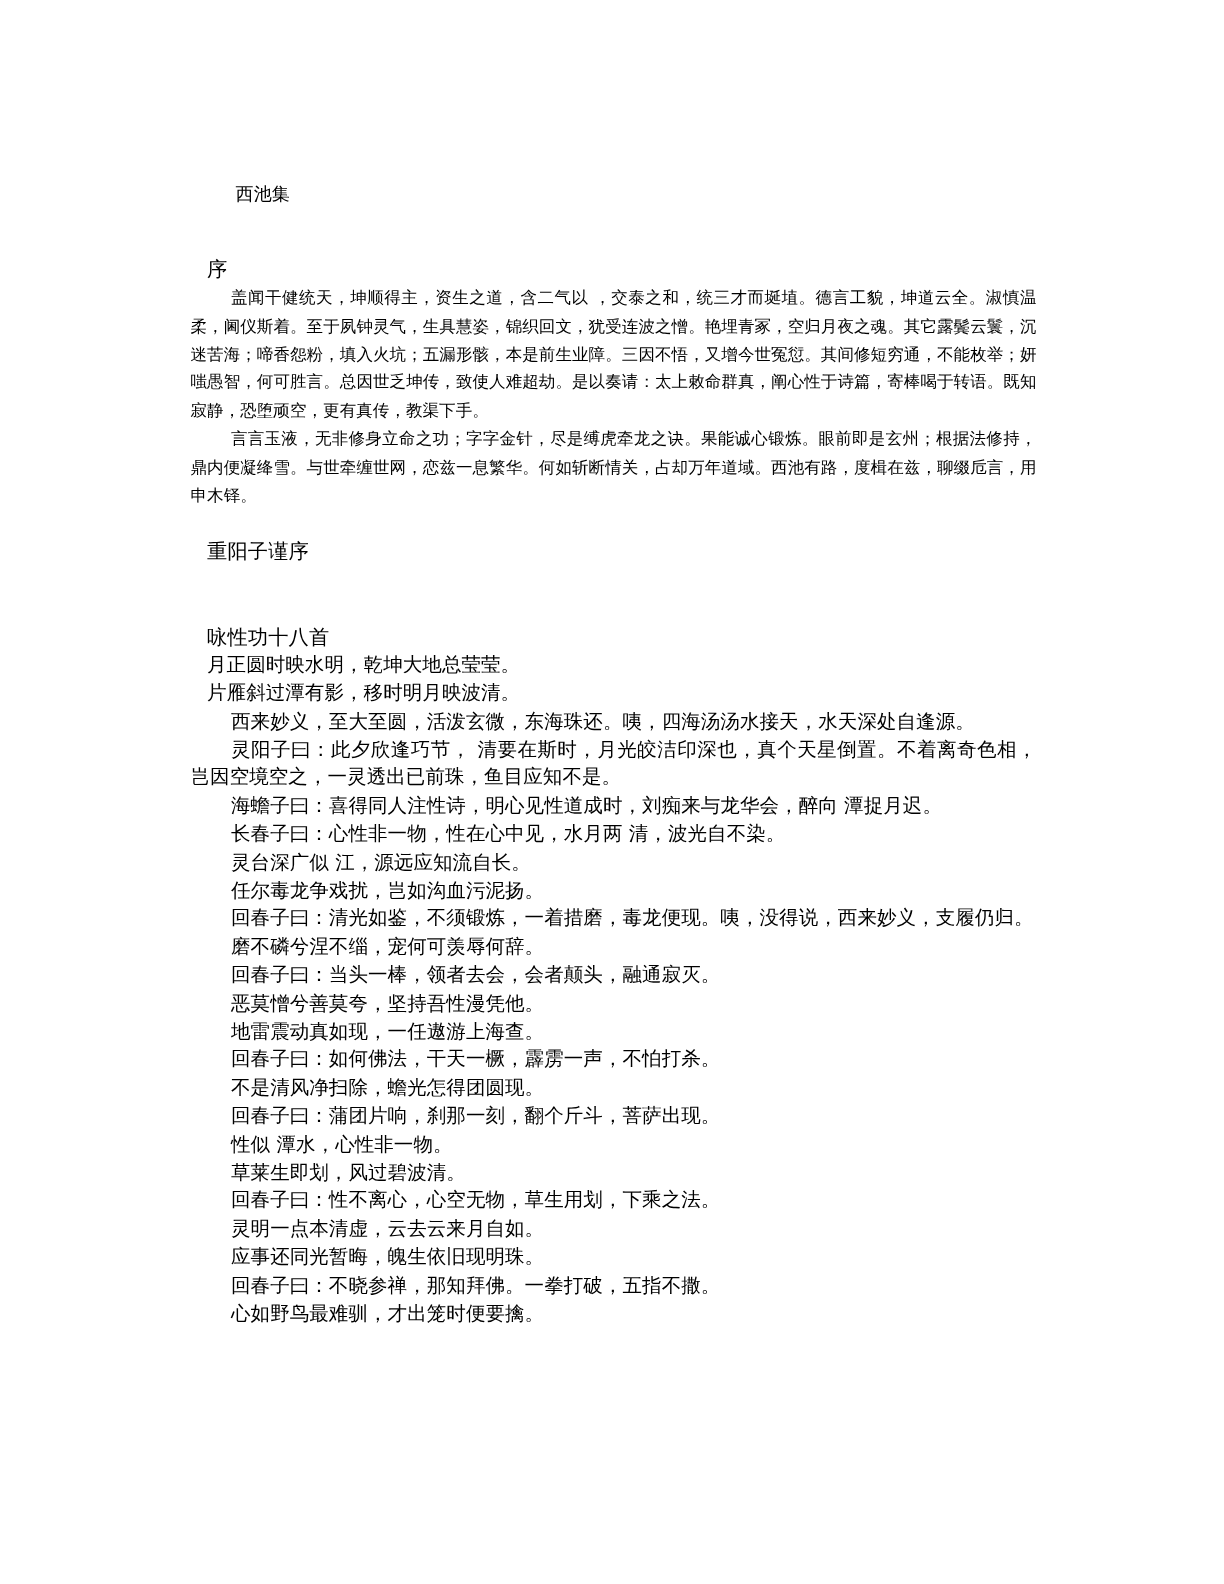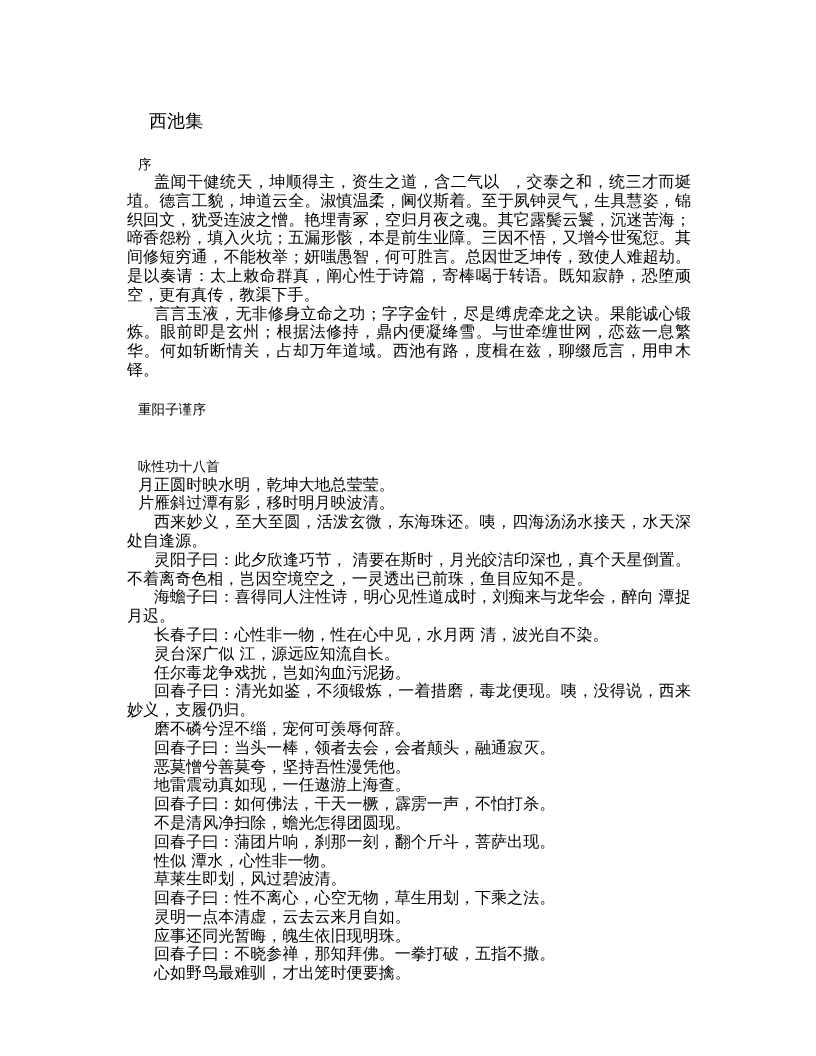--- a/index.html
+++ b/index.html
@@ -21,53 +21,51 @@
     overflow: hidden;
     box-sizing: border-box;
   }
   .content {
     position: absolute;
     left: 127px;
     top: 112px;
     width: 564px;
   }
   .doc-title {
-    font-size: 18px;
+    font-size: 12px;
     line-height: 19px;
     text-indent: 22px;
-    margin: 0;
+    margin: 8px;
     letter-spacing: 0.1px;
-    font-family: Liberation Serif, serif;
   }
   .section-head {
     font-size: 13.5px;
     line-height: 19px;
     text-indent: 11px;
     margin: 0;
     letter-spacing: 0.1px;
   }
   .para {
-    font-size: 16px;
+    font-size: 11px;
     line-height: 18.8px;
     text-indent: 27px;
     margin: 0;
     text-align: justify;
     text-justify: inter-ideograph;
     letter-spacing: 0.05px;
-    font-family: Liberation Mono, monospace;
   }
   .verse-head {
     font-size: 13.5px;
     line-height: 18.8px;
     text-indent: 11px;
     margin: 0;
     letter-spacing: 0.1px;
   }
   .verse-line {
-    font-size: 16px;
+    font-size: 13px;
     line-height: 18.8px;
     text-indent: 11px;
     margin: 0;
     letter-spacing: 0.05px;
   }
   .verse-line.indented {
     text-indent: 27px;
     text-align: justify;
     text-justify: inter-ideograph;
   }

